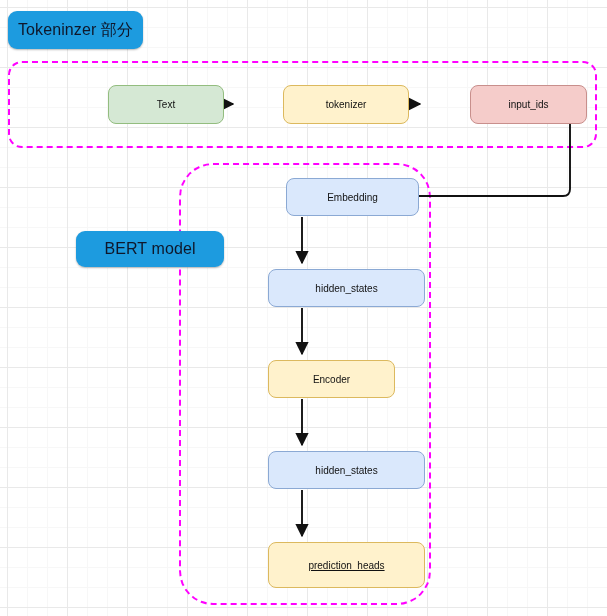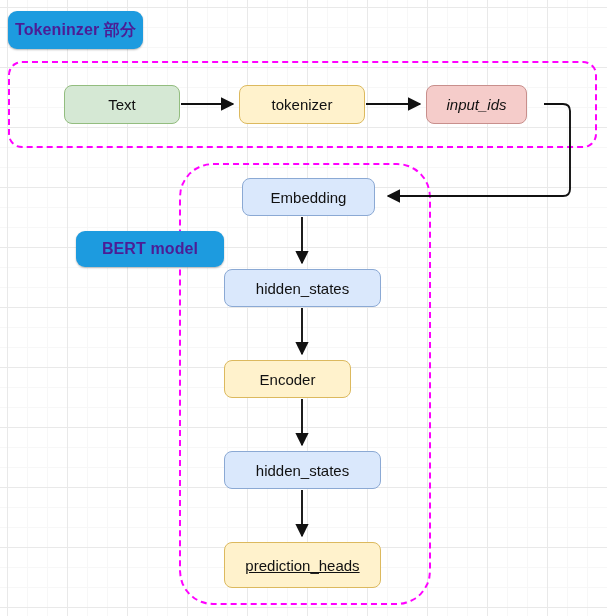--- a/index.html
+++ b/index.html
@@ -47,31 +47,30 @@
     top: 163px;
     width: 252px;
     height: 442px;
     border-radius: 34px;
   }
 
   
   .badge {
     position: absolute;
     background: #1d9bdf;
-    color: #4c1d95;
+    color: #0f172a;
     border-radius: 9px;
     display: flex;
     align-items: center;
     justify-content: center;
     font-size: 16px;
     letter-spacing: 0.1px;
     box-shadow: 0 1px 2px rgba(0,0,0,0.28);
     box-sizing: border-box;
     white-space: nowrap;
-    font-weight: bold;
   }
   #badge-tokenizer {
     left: 8px;
     top: 11px;
     width: 135px;
     height: 38px;
   }
   #badge-bert {
     left: 76px;
     top: 231px;
@@ -81,32 +80,33 @@
 
   
   .node {
     position: absolute;
     box-sizing: border-box;
     border-radius: 8px;
     border: 1.6px solid #999;
     display: flex;
     align-items: center;
     justify-content: center;
-    font-size: 15px;
+    font-size: 10px;
     color: #111111;
     white-space: nowrap;
+    margin-left: 44px;
   }
   .node.green  { background: #d5e8d4; border-color: #93bd7f; }
   .node.yellow { background: #fff2cc; border-color: #dcb95e; text-align: center; }
   .node.red    { background: #f5ccca; border-color: #c88f8c; }
   .node.blue   { background: #dae8fc; border-color: #8ba9d4; }
 
   #node-text        { left: 64px;  top: 85px;  width: 116px; height: 39px; }
   #node-tokenizer   { left: 239px; top: 85px;  width: 126px; height: 39px; }
-  #node-input-ids   { left: 426px; top: 85px;  width: 101px; height: 39px; font-style: italic; }
+  #node-input-ids   { left: 426px; top: 85px;  width: 117px; height: 39px; }
   #node-embedding   { left: 242px; top: 178px; width: 133px; height: 38px; text-align: right; }
   #node-hidden-1    { left: 224px; top: 269px; width: 157px; height: 38px; }
   #node-encoder     { left: 224px; top: 360px; width: 127px; height: 38px; }
   #node-hidden-2    { left: 224px; top: 451px; width: 157px; height: 38px; }
   #node-prediction  { left: 224px; top: 542px; width: 157px; height: 46px; text-decoration: underline; }
 
   
   #edges {
     position: absolute;
     left: 0;

